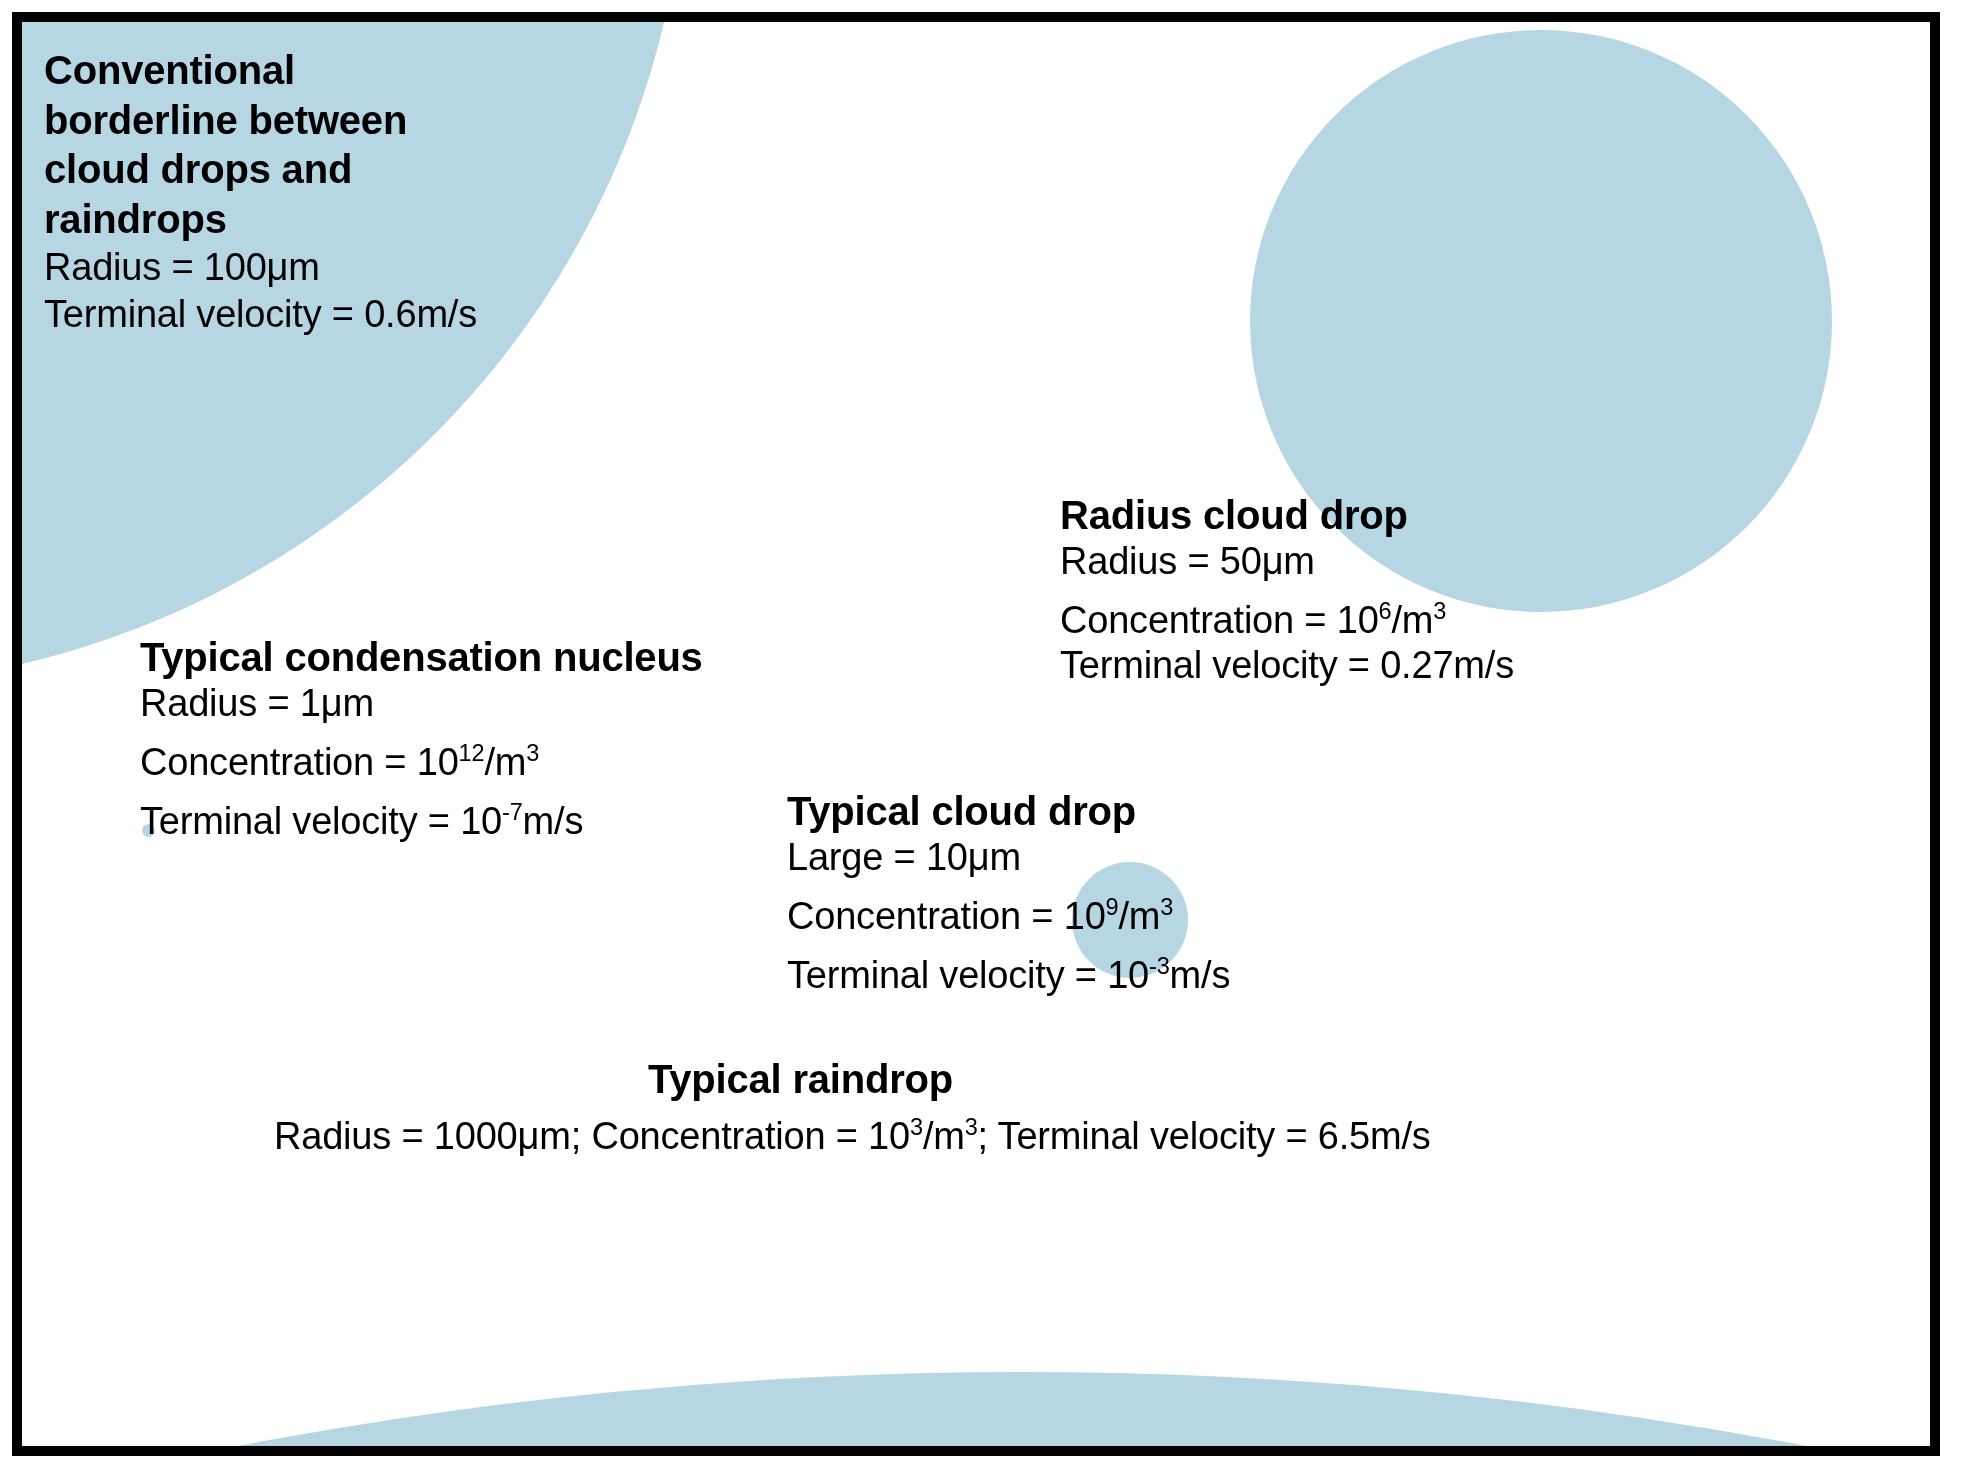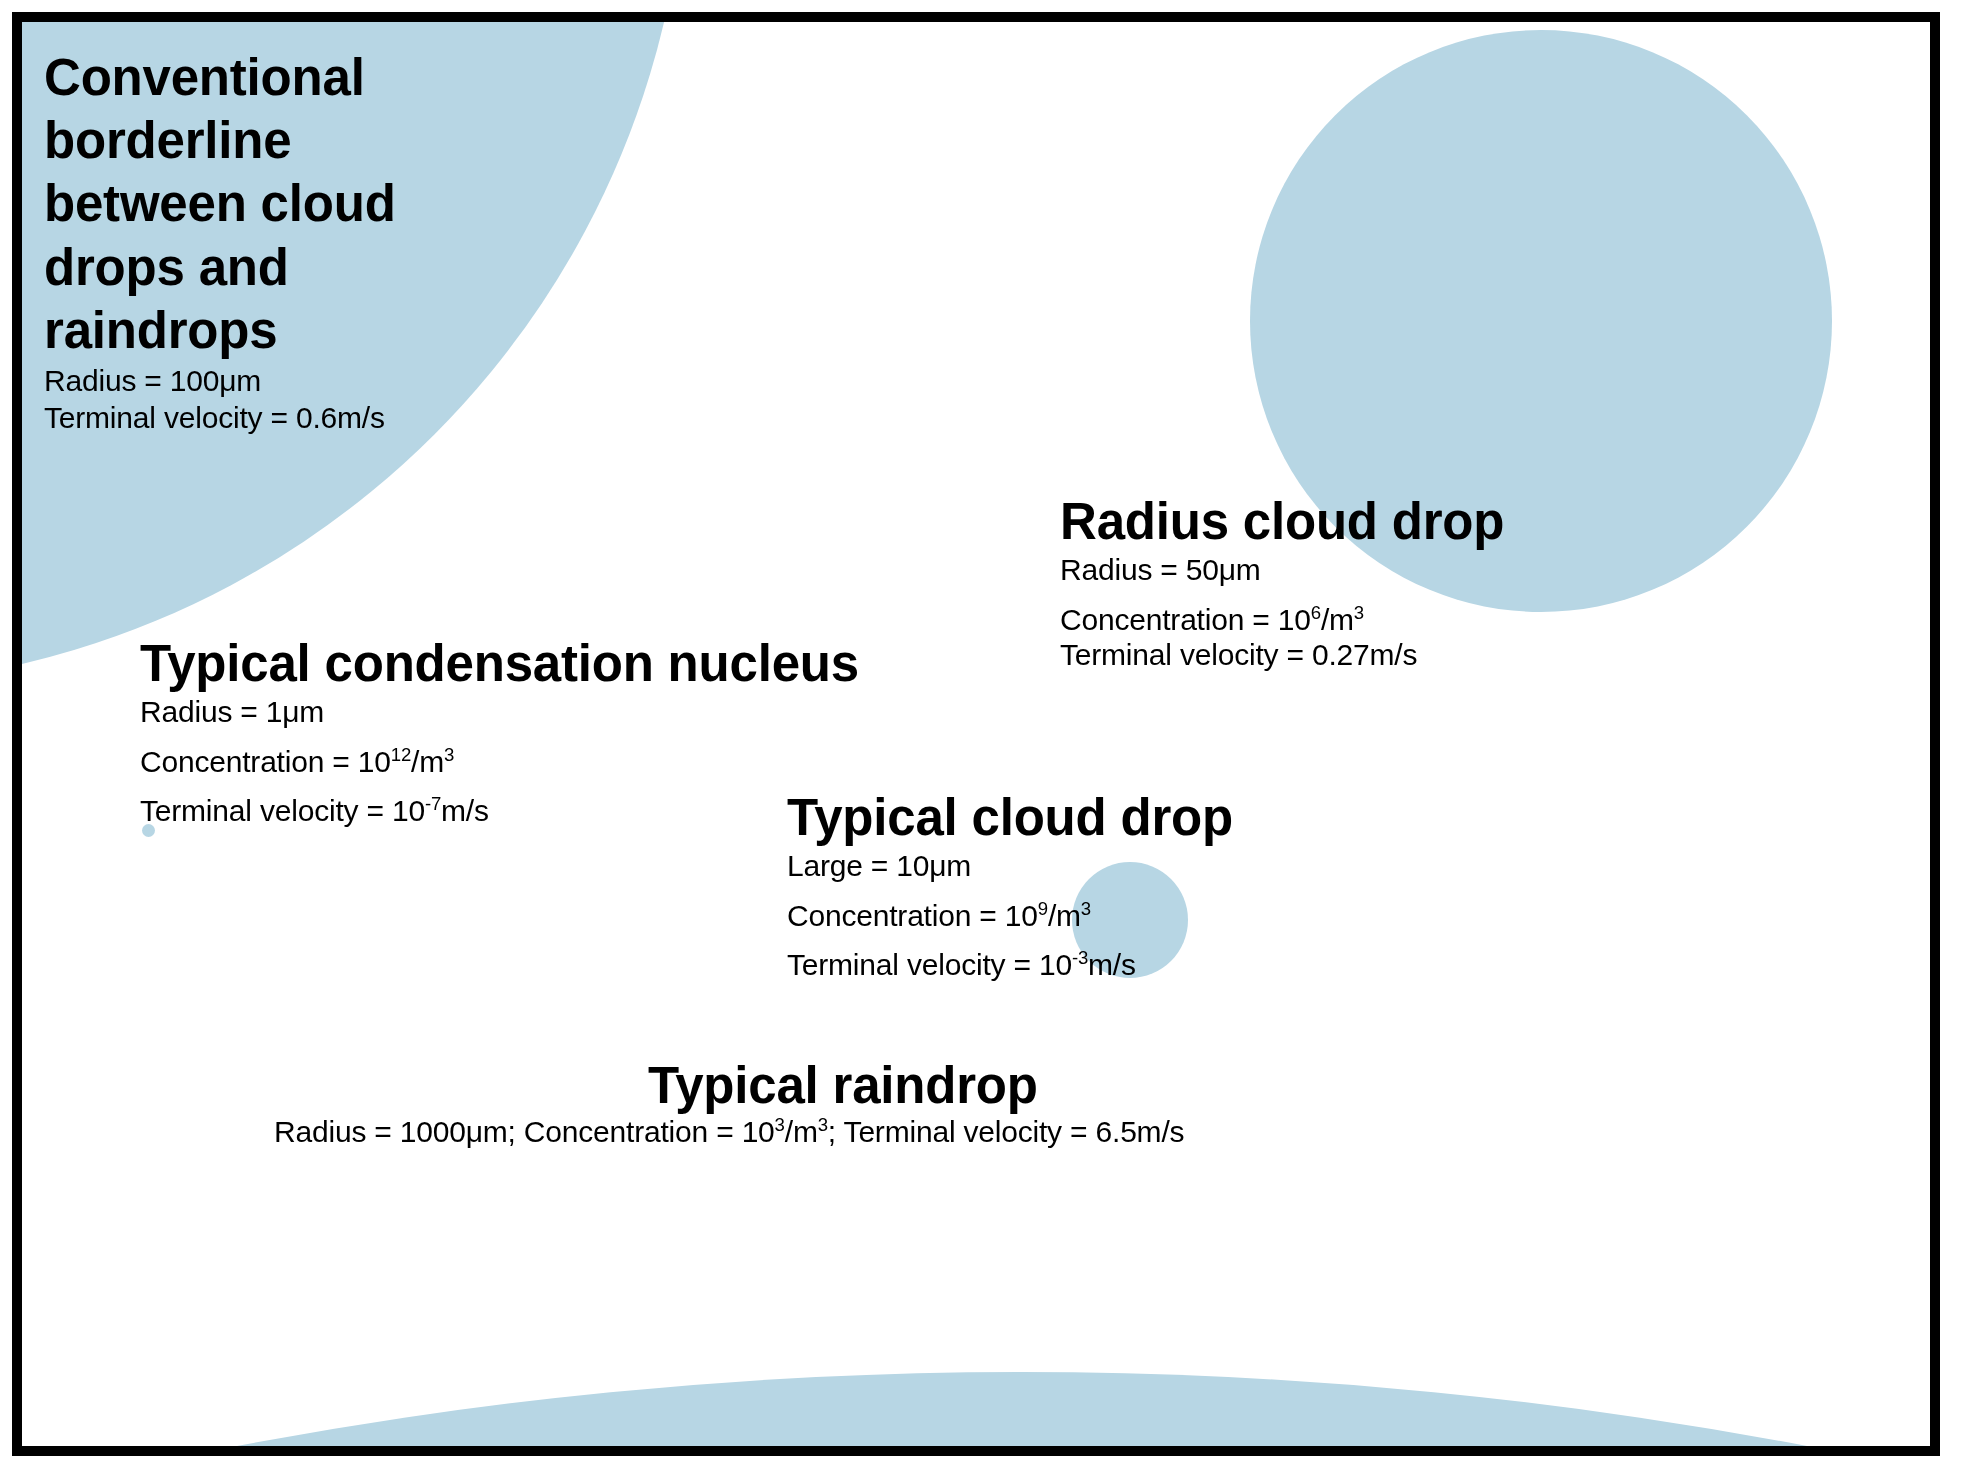--- a/index.html
+++ b/index.html
@@ -78,27 +78,27 @@
   }
 
   .label {
     position: absolute;
     color: #000000;
     line-height: 1.18;
     white-space: nowrap;
   }
   .label .title {
     font-weight: bold;
-    font-size: 51px;
+    font-size: 40px;
     display: block;
     letter-spacing: -0.2px;
   }
   .label .line {
     font-weight: normal;
-    font-size: 30px;
+    font-size: 38px;
     display: block;
     letter-spacing: -0.2px;
   }
   .label .spaced { margin-top: 14px; }
   sup { font-size: 0.62em; vertical-align: super; line-height: 0; }
 
   #label-borderline {
     left: 22px;
     top: 24px;
     line-height: 1.24;

